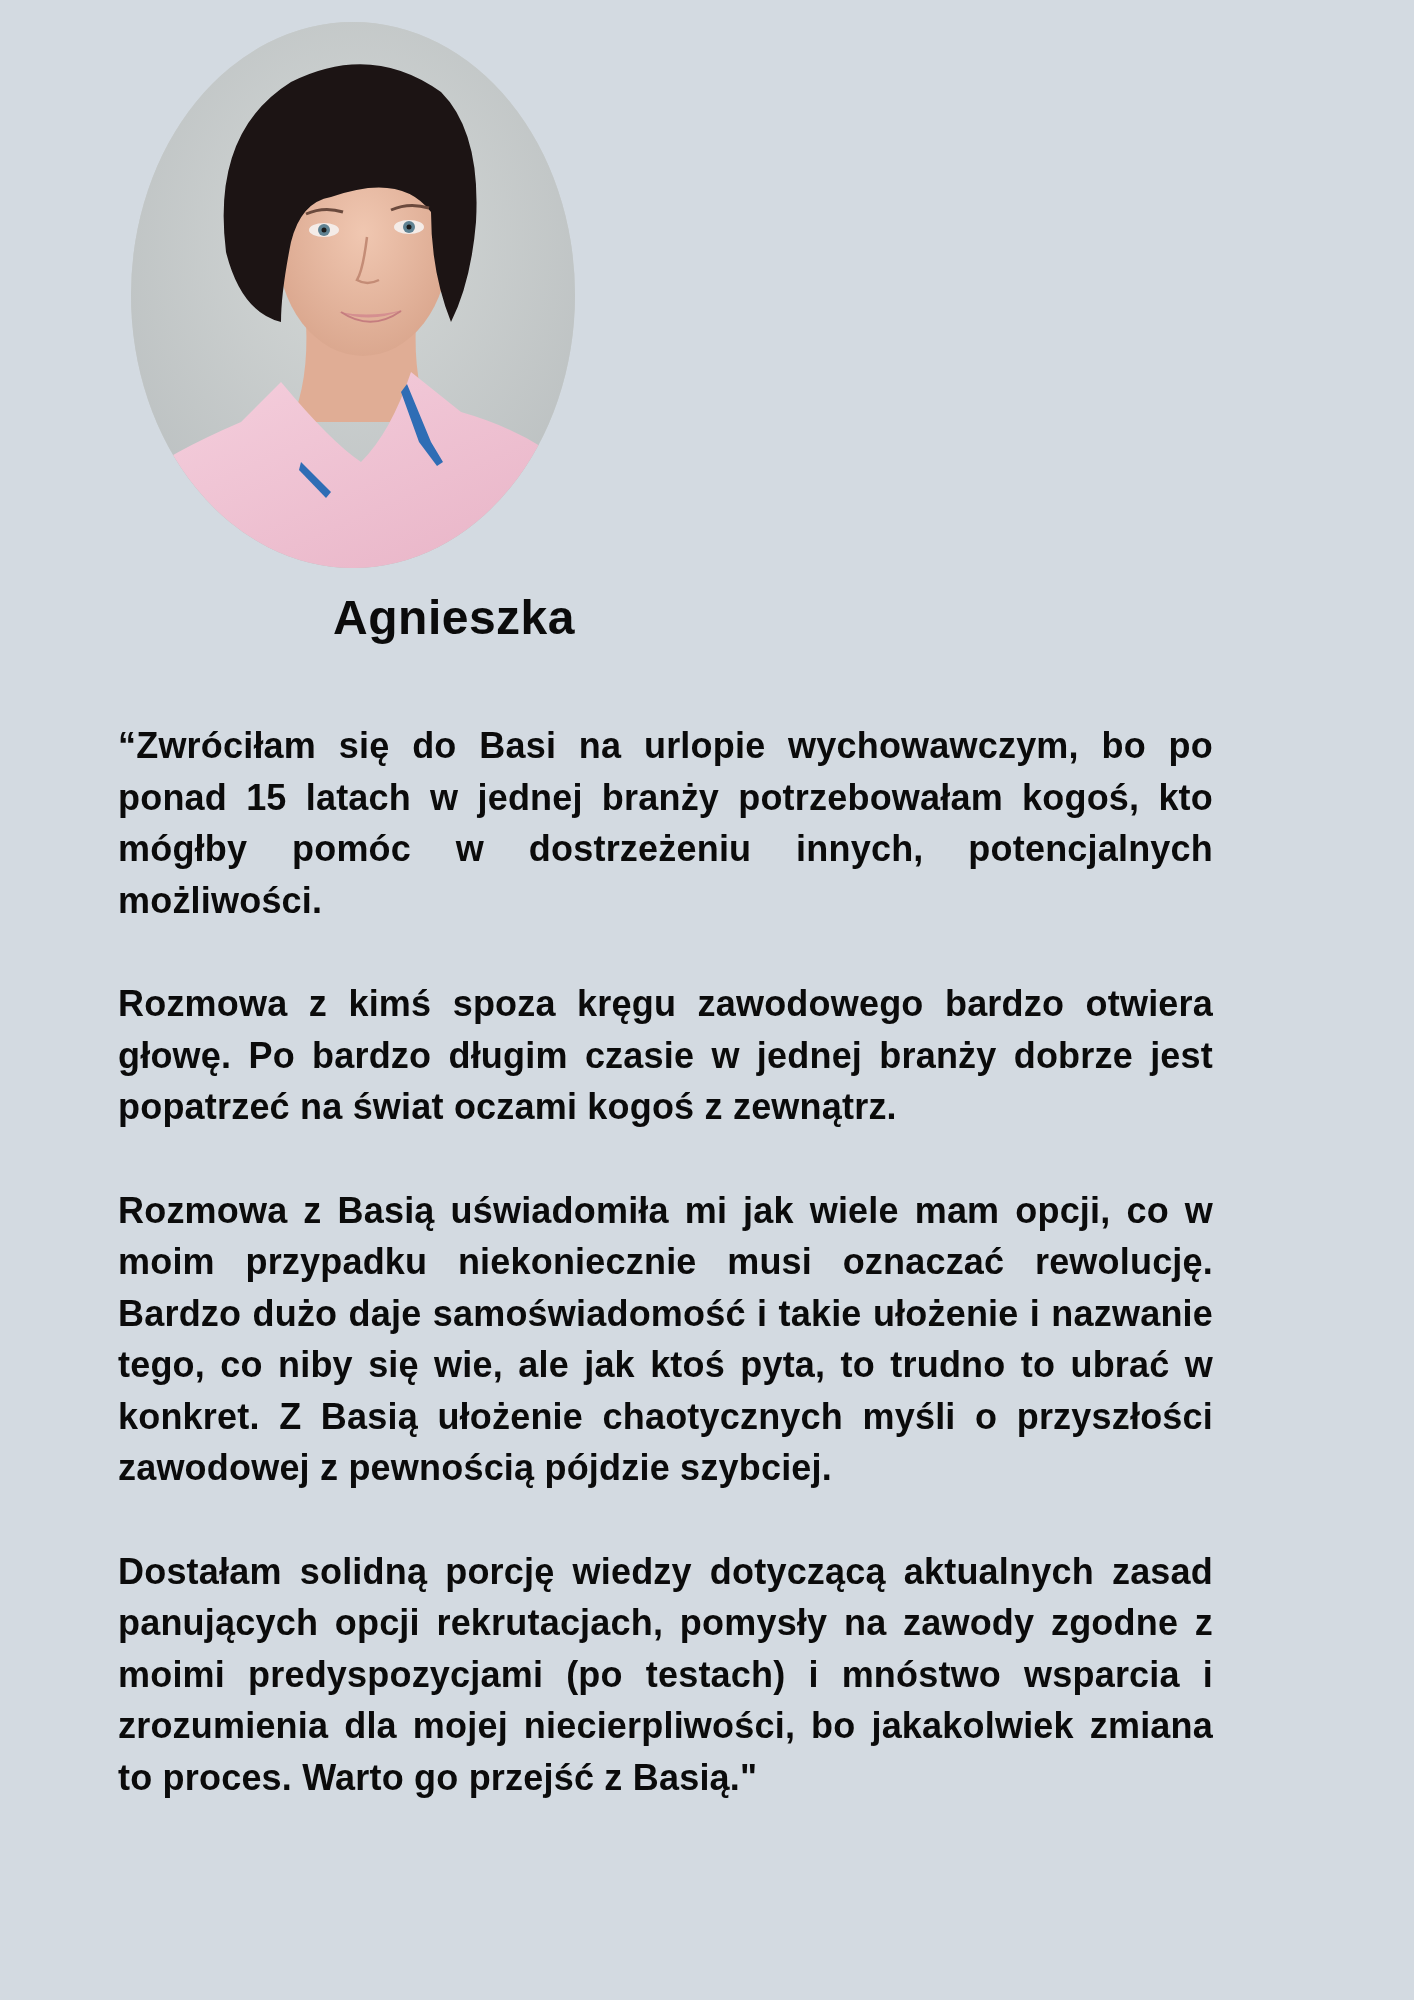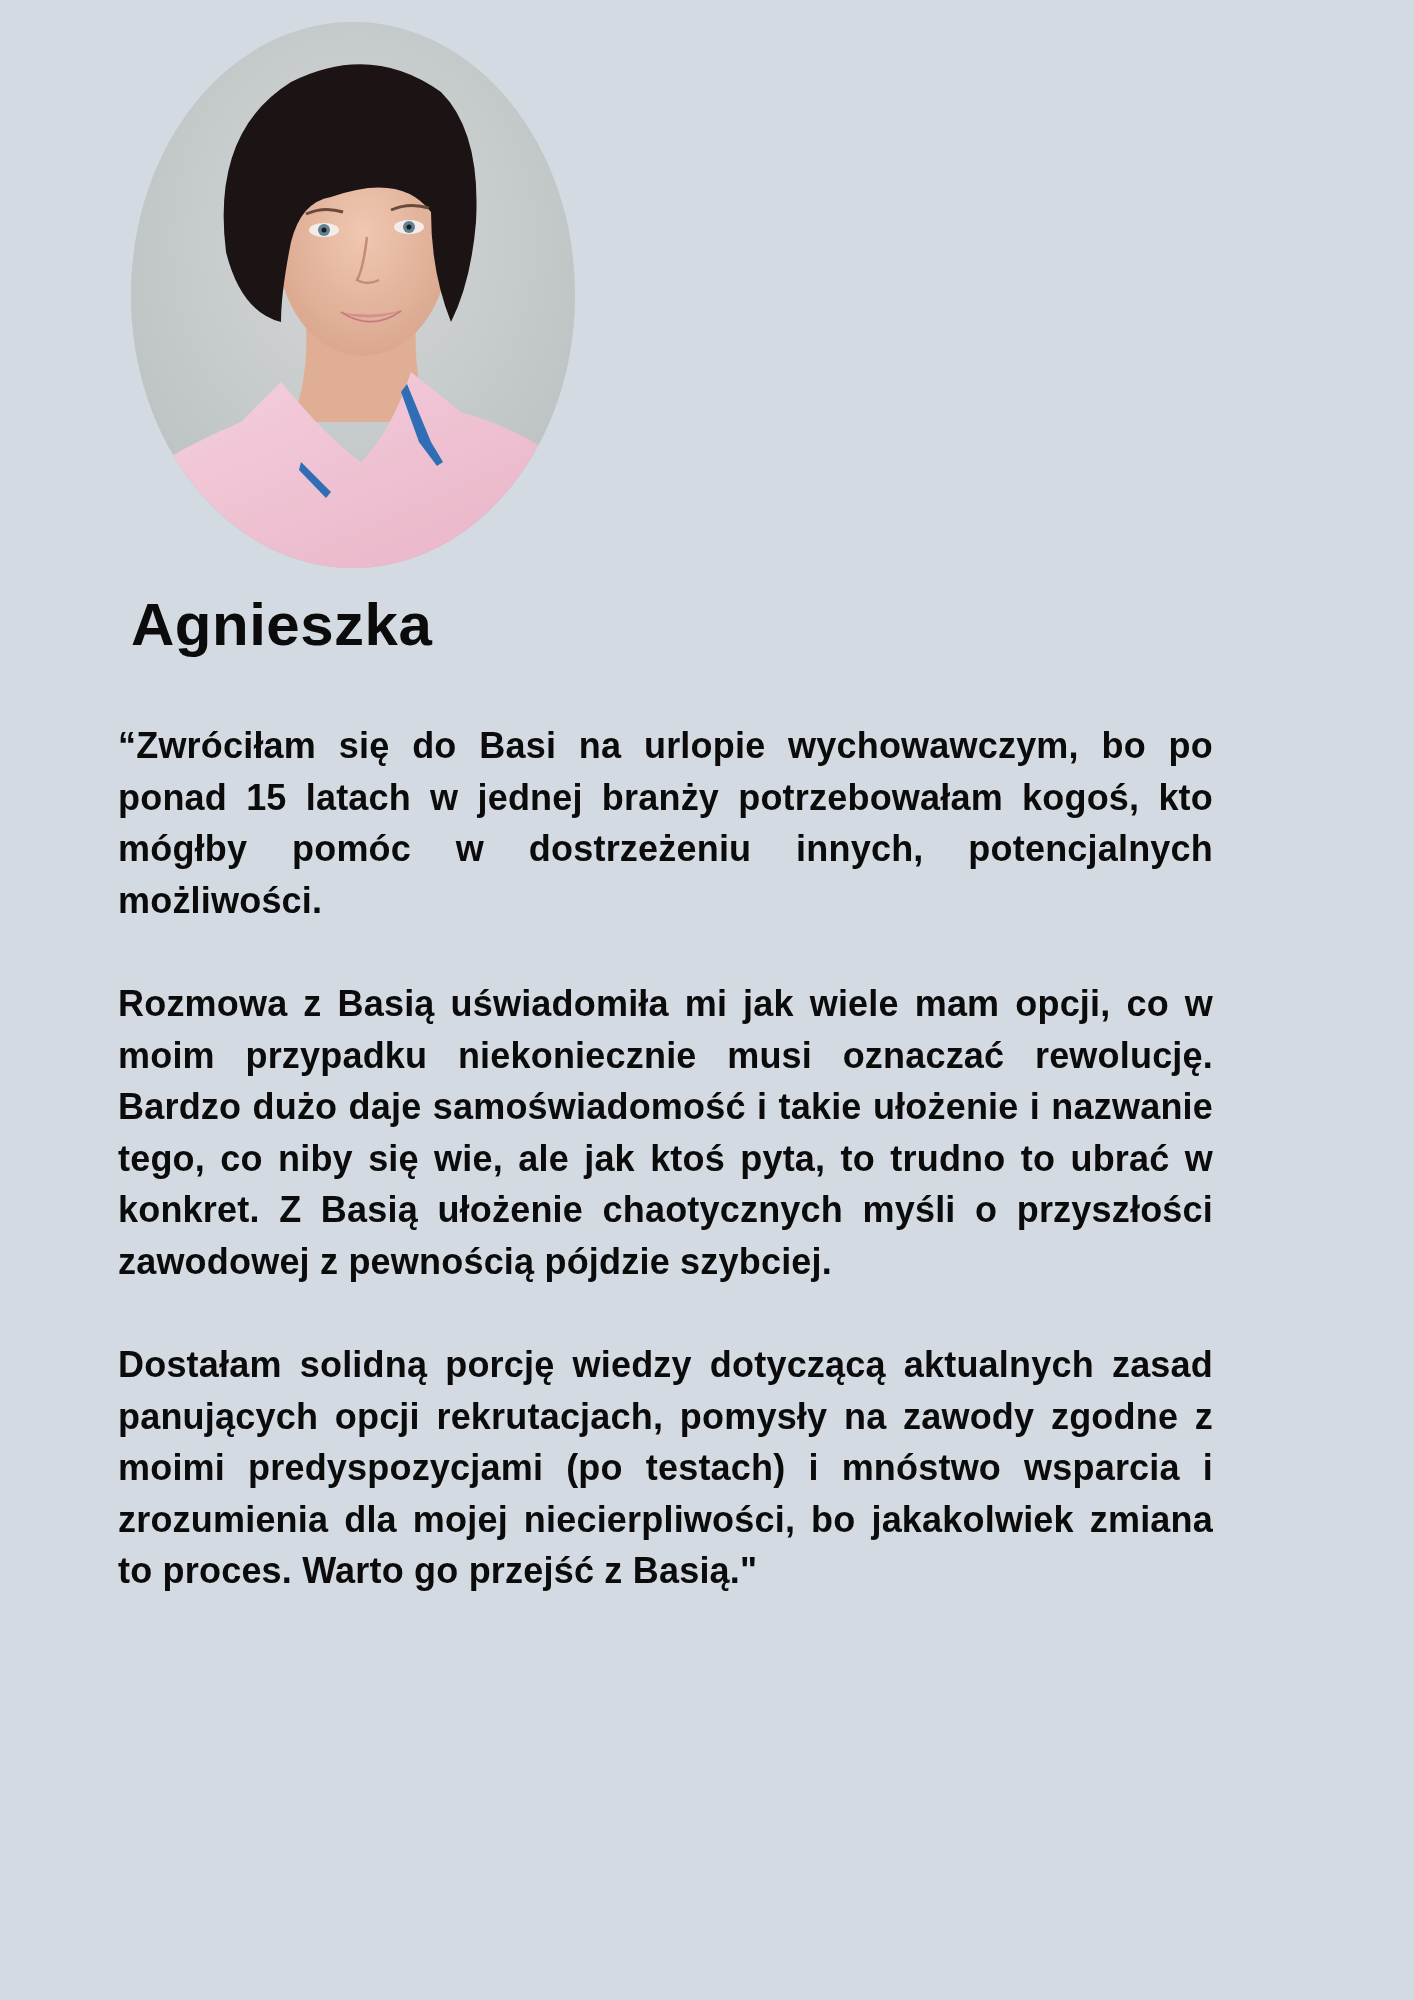--- a/index.html
+++ b/index.html
@@ -28,22 +28,22 @@
     .photo svg {
       display: block;
       width: 100%;
       height: 100%;
     }
     .name {
       position: absolute;
       left: 131px;
       width: 444px;
       top: 590px;
-      text-align: left;
-      font-size: 60px;
+      text-align: right;
+      font-size: 48px;
       font-weight: bold;
       letter-spacing: 0.5px;
       color: #0b0b0b;
     }
     .testimonial {
       position: absolute;
       left: 118px;
       top: 720px;
       width: 1095px;
     }
@@ -102,15 +102,16 @@
 
     <path d="M208 290 Q240 302 272 288 Q240 296 208 290 Z" fill="#d58f90"></path>
     <path d="M210 290 Q240 310 270 289" stroke="#c57d7f" stroke-width="2" fill="none"></path>
   </svg>
 </div>
 
 <div class="name">Agnieszka</div>
 
 <div class="testimonial">
   <p>“Zwróciłam się do Basi na urlopie wychowawczym, bo po ponad 15 latach w jednej branży potrzebowałam kogoś, kto mógłby pomóc w dostrzeżeniu innych, potencjalnych możliwości.</p>
+  <p>Rozmowa z kimś spoza kręgu zawodowego bardzo otwiera głowę. Po bardzo długim czasie w jednej branży dobrze jest popatrzeć na świat oczami kogoś z zewnątrz.</p>
   <p>Rozmowa z Basią uświadomiła mi jak wiele mam opcji, co w moim przypadku niekoniecznie musi oznaczać rewolucję. Bardzo dużo daje samoświadomość i takie ułożenie i nazwanie tego, co niby się wie, ale jak ktoś pyta, to trudno to ubrać w konkret. Z Basią ułożenie chaotycznych myśli o przyszłości zawodowej z pewnością pójdzie szybciej.</p>
   <p>Dostałam solidną porcję wiedzy dotyczącą aktualnych zasad panujących opcji rekrutacjach, pomysły na zawody zgodne z moimi predyspozycjami (po testach) i mnóstwo wsparcia i zrozumienia dla mojej niecierpliwości, bo jakakolwiek zmiana to proces. Warto go przejść z Basią."</p>
 </div>
 
 </body></html>

